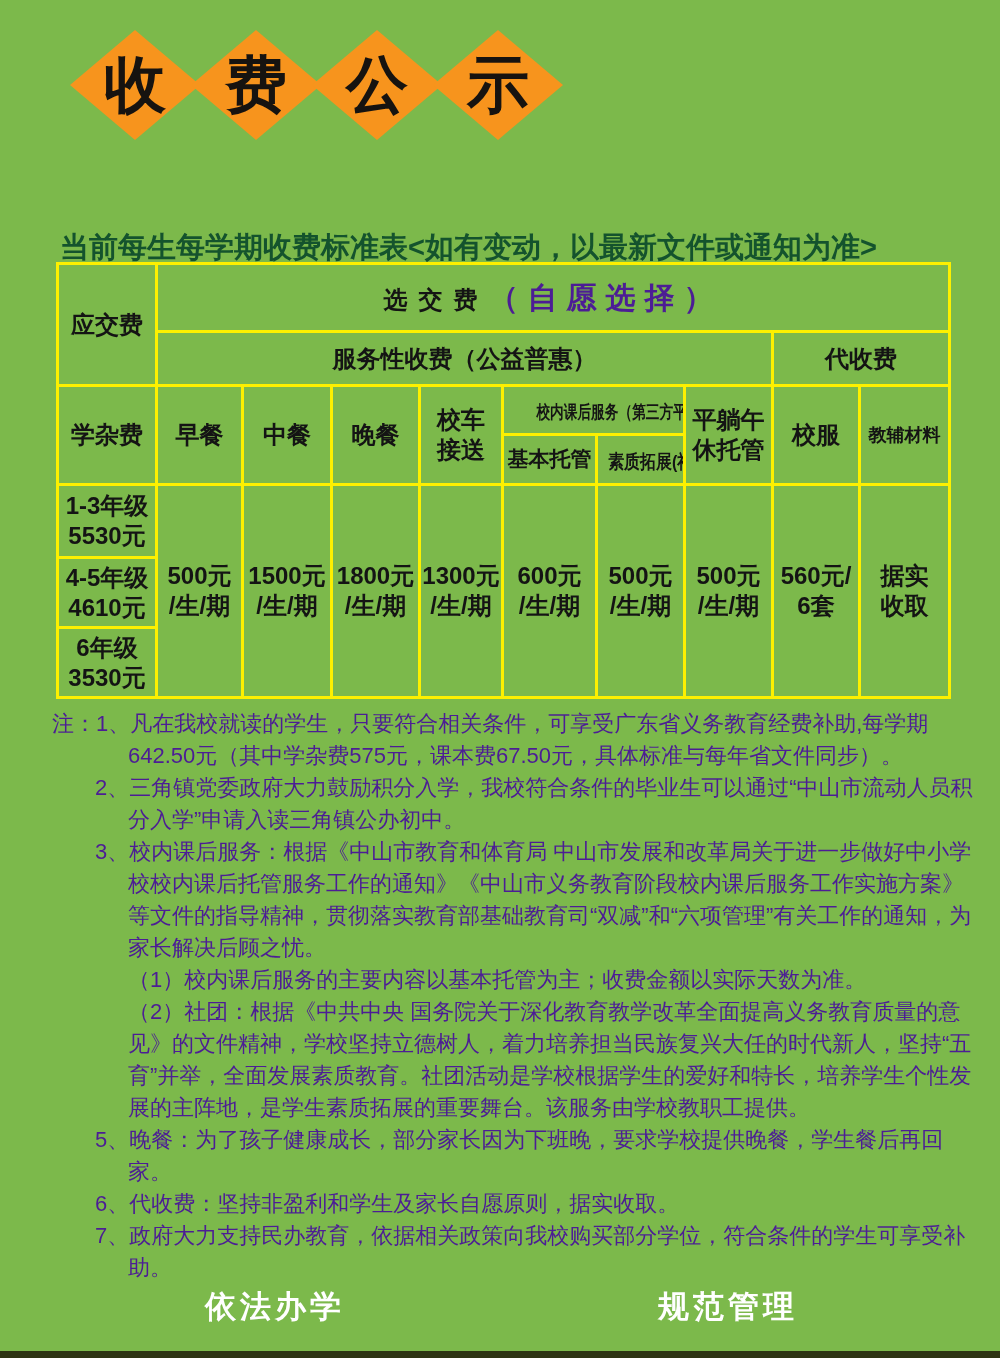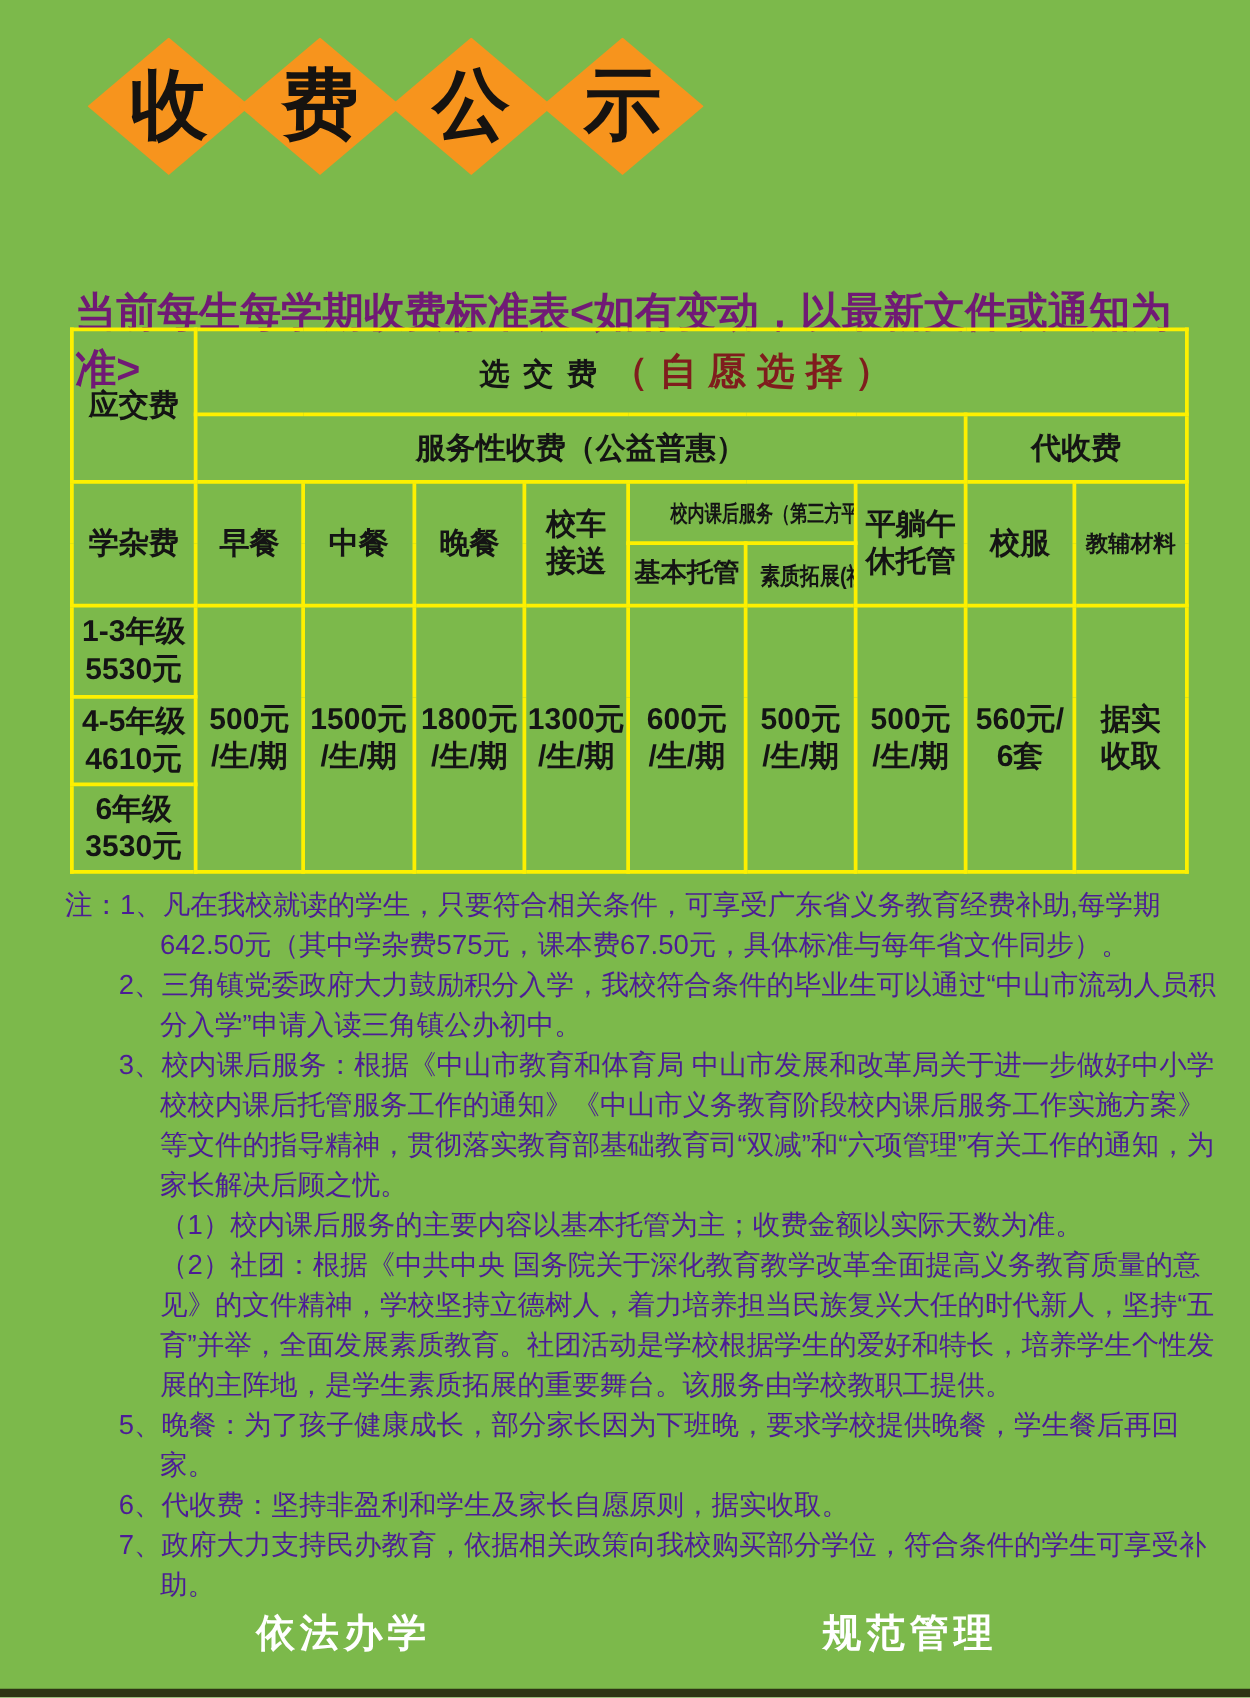--- a/index.html
+++ b/index.html
@@ -27,37 +27,37 @@
     font-size:62px;font-weight:bold;color:#161310;
     line-height:1;
   }
   
   .intro{
     position:absolute;left:60px;top:144px;width:896px;
     font-size:28px;font-weight:bold;line-height:41px;color:#101010;
   }
   .caption{
     position:absolute;left:60px;top:228px;width:900px;
-    font-size:33px;font-weight:bold;color:#701a75;
+    font-size:29px;font-weight:bold;color:#14532d;
   }
   
   table.fees{
     position:absolute;left:56px;top:262px;
     width:892px;border-collapse:collapse;table-layout:fixed;
   }
   table.fees td{
     border:3px solid #fdf000;
     text-align:center;vertical-align:middle;
     font-weight:bold;font-size:24px;color:#141414;
     padding:0;line-height:1.25;
     overflow:hidden;
   }
   td.big{font-size:29px;}
   .opt-black{letter-spacing:11px;font-size:24px;}
-  .opt-red{color:#7f1d1d;letter-spacing:9px;font-size:30px;}
+  .opt-red{color:#4c1d95;letter-spacing:9px;font-size:30px;}
   .squeeze{display:inline-block;transform:scaleX(0.76);transform-origin:center;white-space:nowrap;font-size:18px;}
   .squeeze2{display:inline-block;transform:scaleX(0.84);transform-origin:center;white-space:nowrap;font-size:19px;}
   .cell-line{display:block;}
   
   .notes{
     position:absolute;left:0;top:708px;width:975px;
     font-size:22px;line-height:32px;color:#4c1d95;
   }
   .note-item{margin-left:128px;text-indent:-33px;}
   .note-item.first{text-indent:-76px;}

